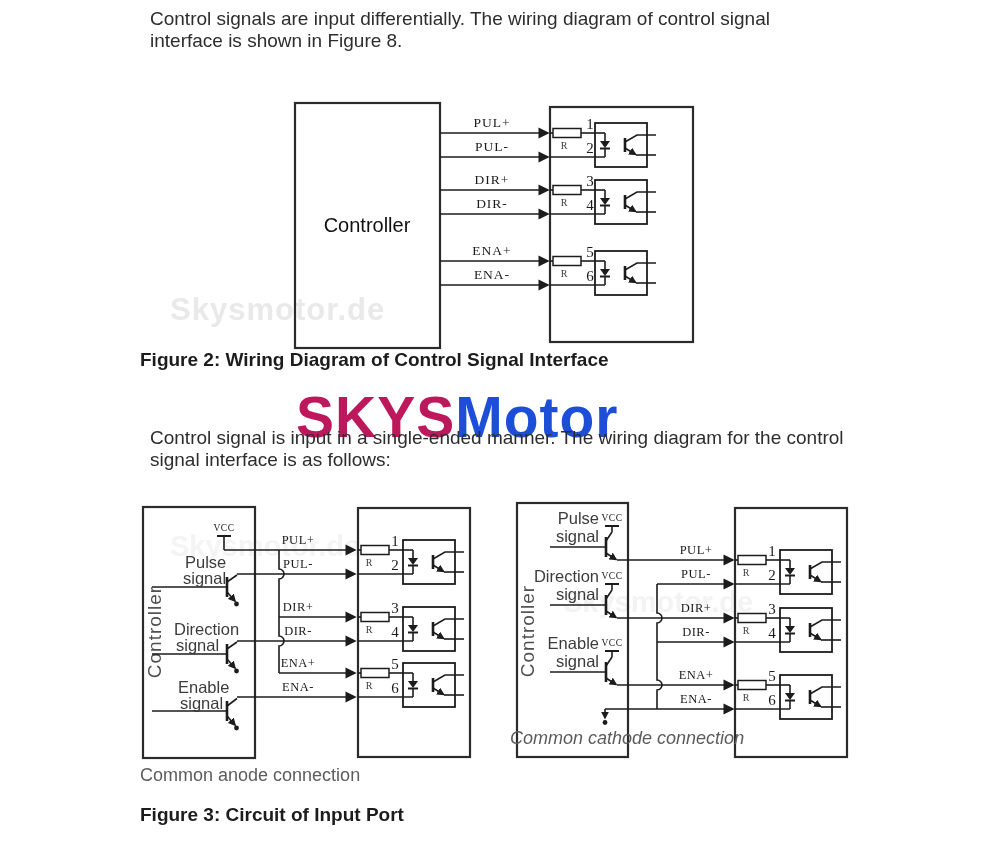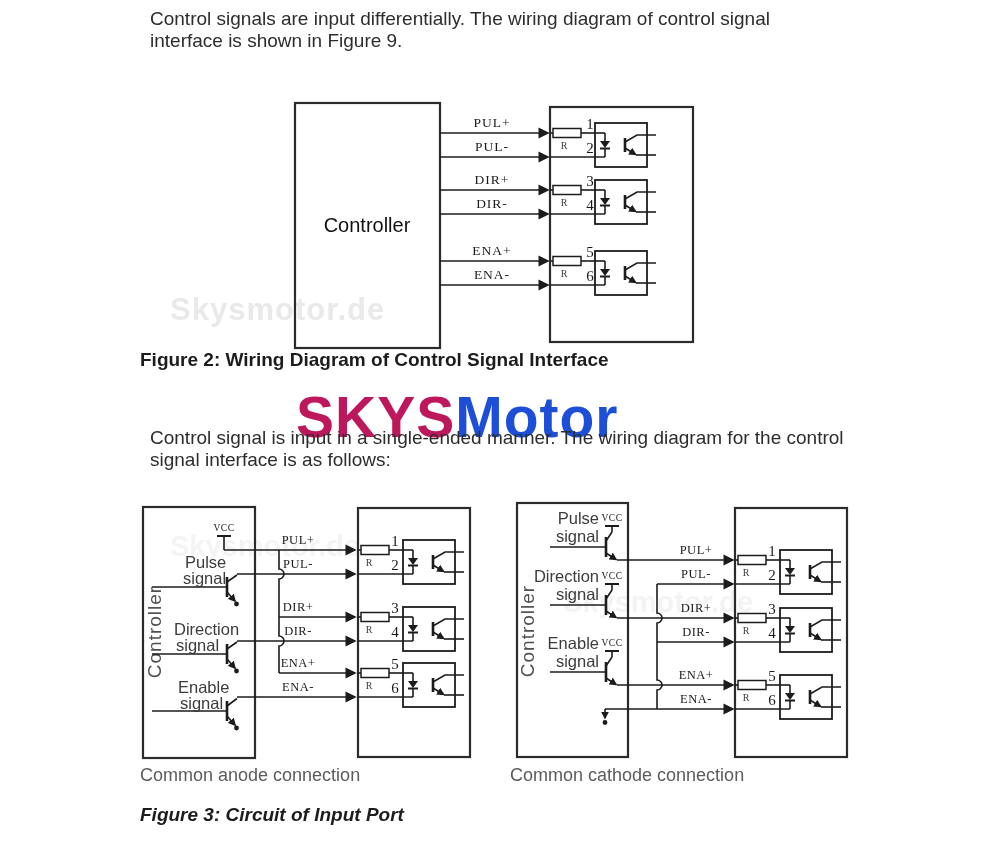--- a/index.html
+++ b/index.html
@@ -35,21 +35,21 @@
 </head>
 <body>
 
 <div class="page">
 
   <div class="wm wm-sky1">Skysmotor.de</div>
   <div class="wm wm-skys"><span class="a">SKYS</span><span class="b">Motor</span></div>
   <div class="wm wm-f3l">Skysmotor.de</div>
   <div class="wm wm-f3r">Skysmotor.de</div>
 
-  <div class="para" style="left:150px;top:8px;width:648px;">Control signals are input differentially. The wiring diagram of control signal interface is shown in Figure 9.</div>
+  <div class="para" style="left:150px;top:8px;width:648px;">Control signals are input differentially. The wiring diagram of control signal interface is shown in Figure 8.</div>
   <div class="para" style="left:150px;top:427px;width:712px;">Control signal is input in a single-ended manner. The wiring diagram for the control signal interface is as follows:</div>
 
   <svg style="left:140px;top:95px;" width="720" height="260" viewBox="0 0 720 260">
     <defs>
       <marker id="arr2" viewBox="0 0 10 10" refX="8.5" refY="5" markerWidth="8" markerHeight="7" orient="auto">
           <path d="M0 0L10 5L0 10Z" fill="#1c1c1c"></path>
         </marker>
       <marker id="arrs2" viewBox="0 0 10 10" refX="8" refY="5" markerWidth="5" markerHeight="5" orient="auto">
           <path d="M0 0L10 5L0 10Z" fill="#1c1c1c"></path>
         </marker>
@@ -283,16 +283,16 @@
         <text class="pin" x="632" y="138" text-anchor="middle">4</text>
         <text class="rl" x="606" y="134" text-anchor="middle">R</text>
         <text class="pin" x="632" y="181" text-anchor="middle">5</text>
         <text class="pin" x="632" y="205" text-anchor="middle">6</text>
         <text class="rl" x="606" y="201" text-anchor="middle">R</text>
       </g>
     </g>
   </svg>
 
   <div class="cap-gray" style="left:140px;top:765px;width:352px;">Common anode connection</div>
-  <div class="cap-gray" style="left:510px;top:765px;width:350px;">Common cathode connection</div>
-  <div class="cap-bold" style="left:140px;top:804px;width:710px;font-style:italic;">Figure 3: Circuit of Input Port</div>
+  <div class="cap-gray" style="left:510px;top:728px;width:350px;font-style:italic;">Common cathode connection</div>
+  <div class="cap-bold" style="left:140px;top:804px;width:710px;">Figure 3: Circuit of Input Port</div>
 
 </div>
 
 </body></html>

